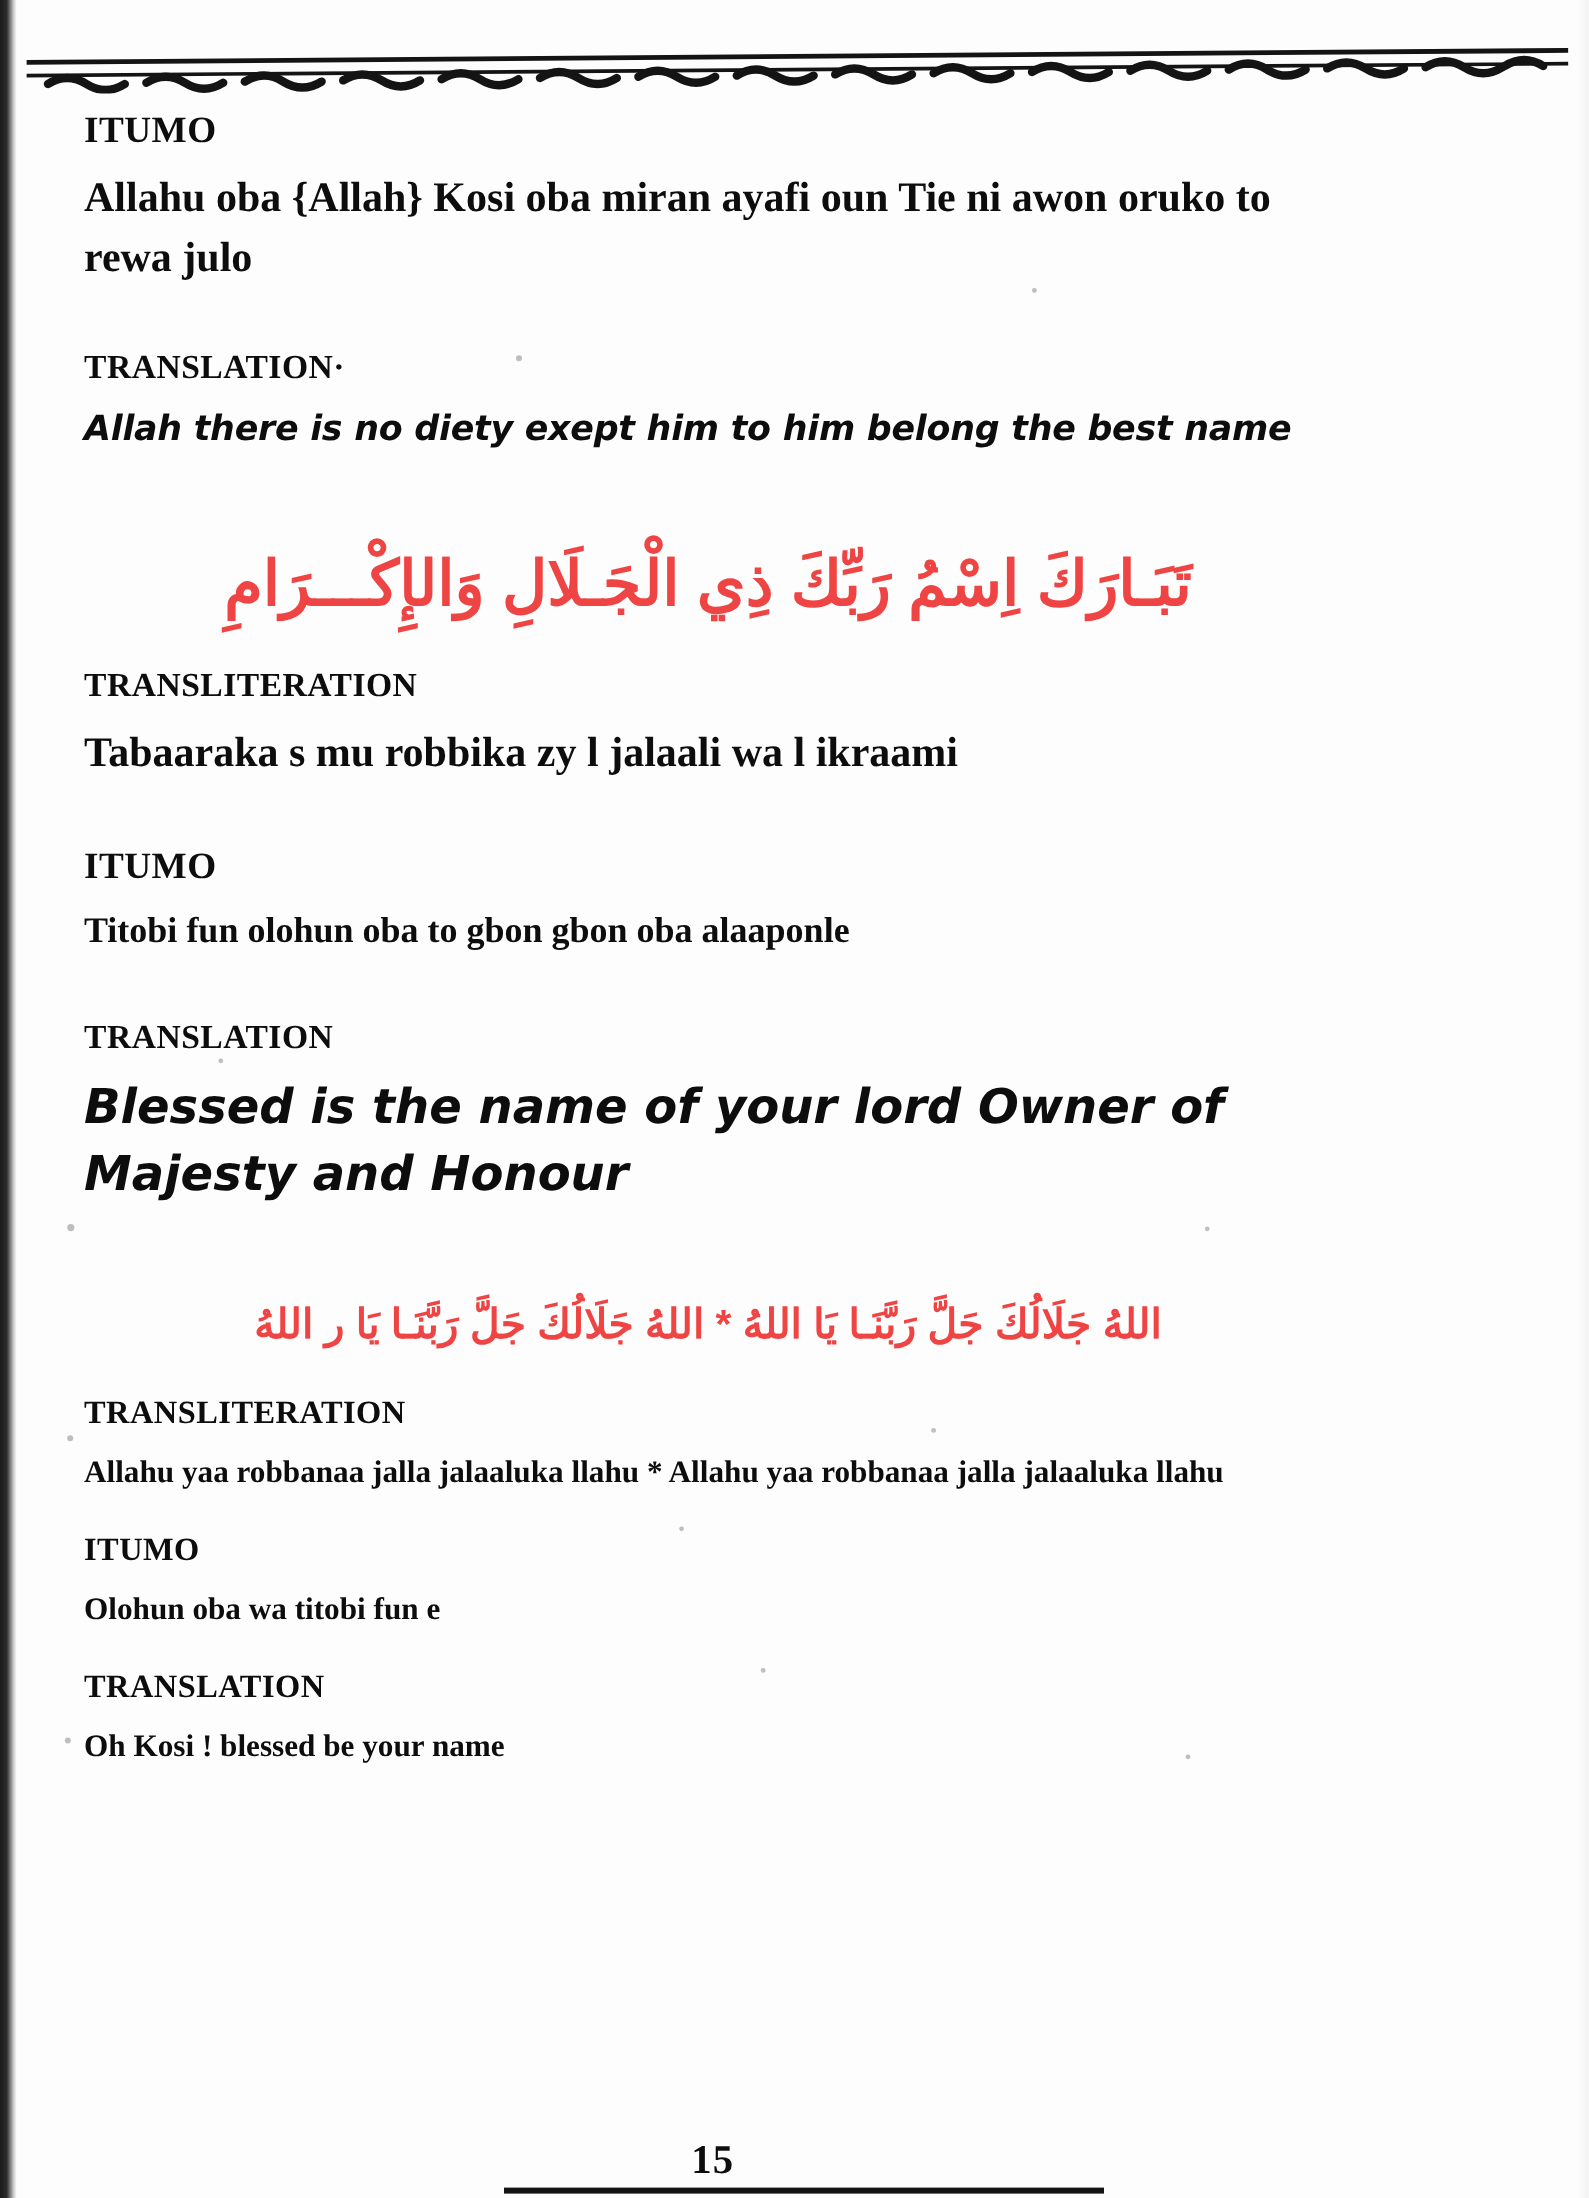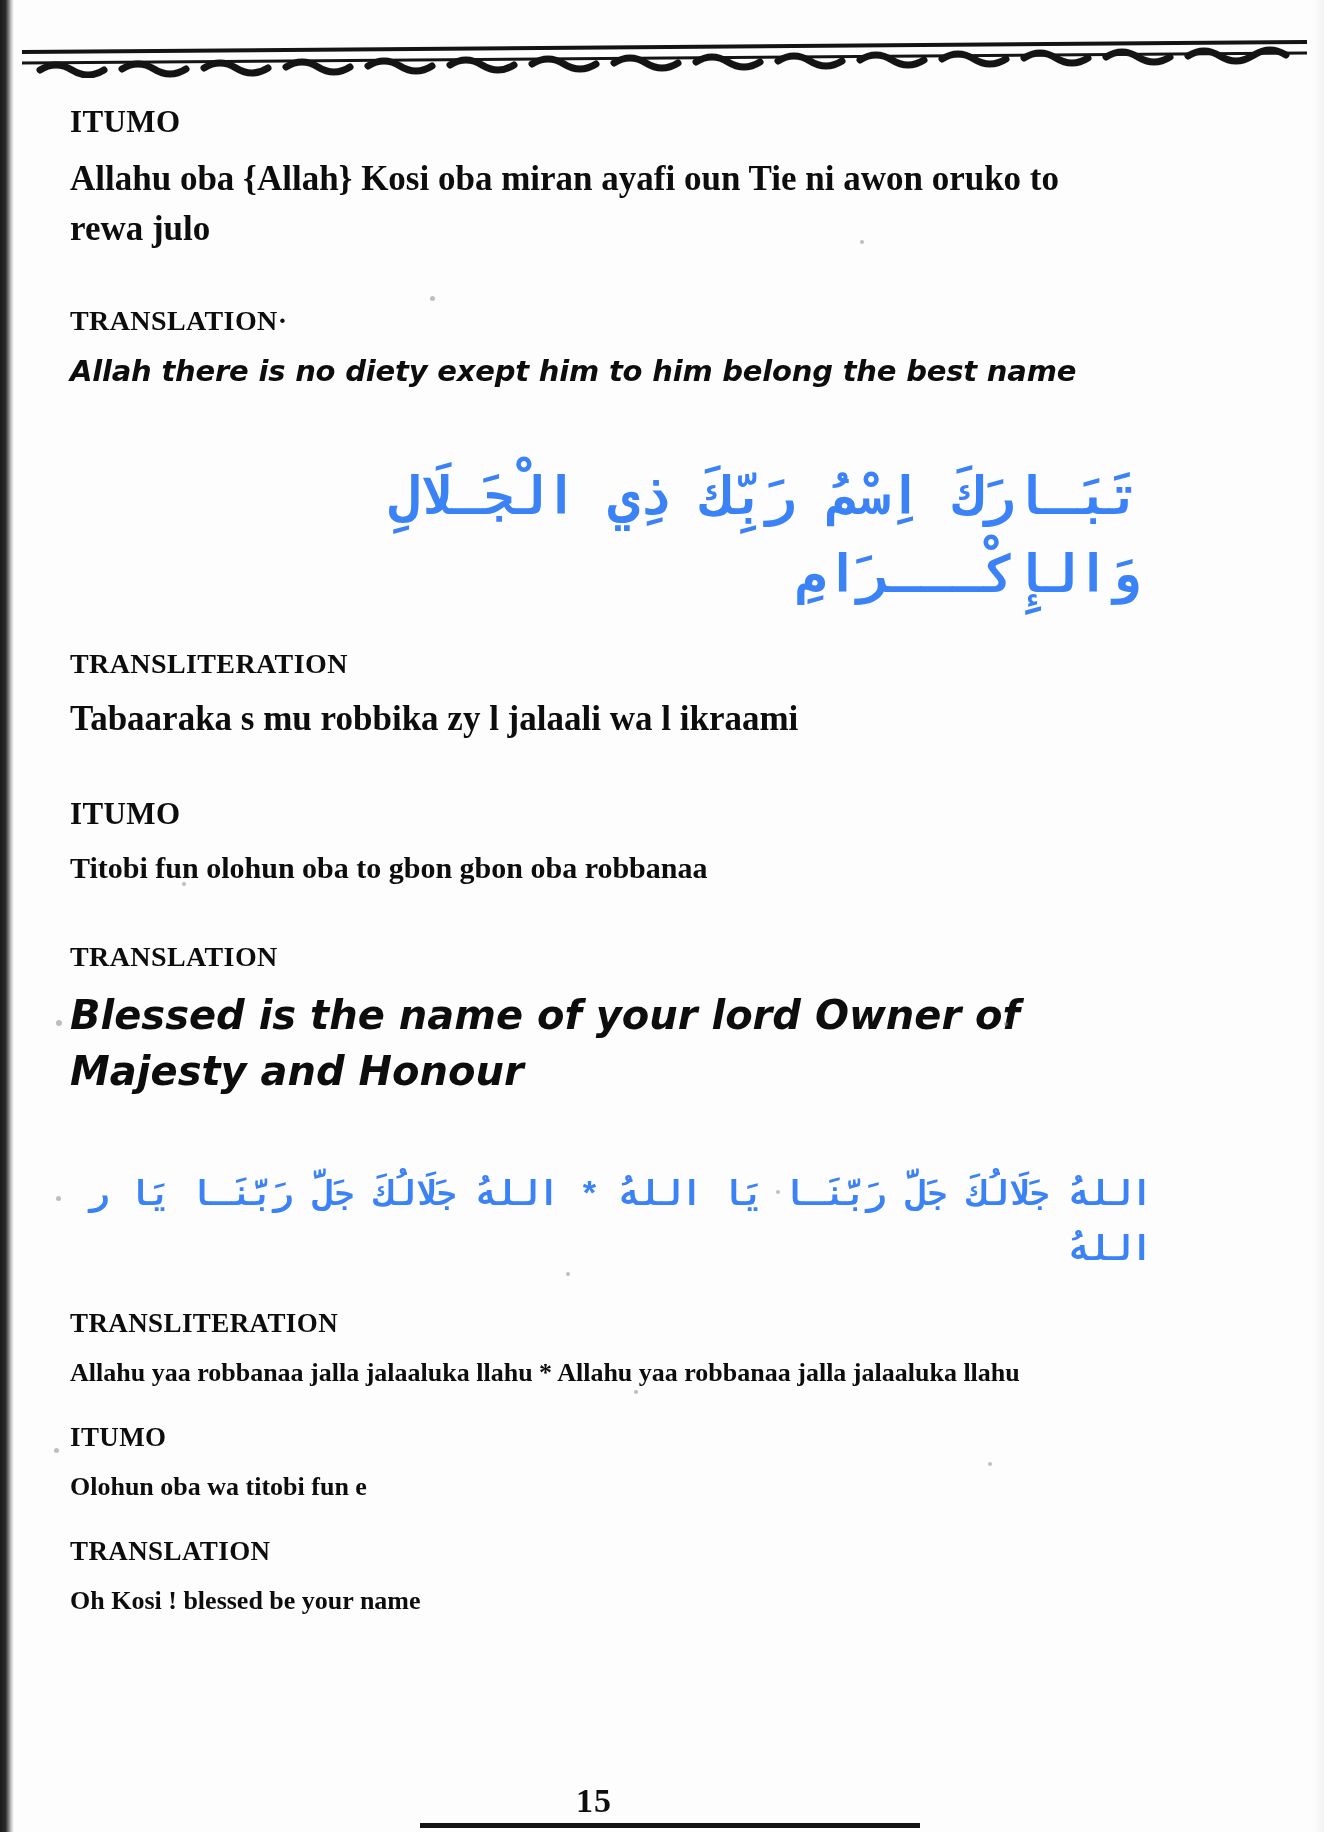--- a/index.html
+++ b/index.html
@@ -45,21 +45,21 @@
     position: absolute;
     left: 22px;
     top: 36px;
     width: 1285px;
     height: 42px;
   }
 
   .content {
     position: absolute;
     left: 0;
-    top: 104px;
+    top: 90px;
     width: 1180px;
   }
 
   .block {
     padding: 0 70px;
   }
 
   .label {
     font-family: "Liberation Serif", serif;
     font-weight: 700;
@@ -97,23 +97,24 @@
     line-height: 1.4;
     letter-spacing: -0.2px;
   }
   .translation-text.big {
     font-size: 40px;
     letter-spacing: 0px;
   }
 
   .arabic {
     direction: rtl;
-    font-family: Liberation Mono, monospace;
-    font-weight: 700;
-    color: #3b82f6;
+    text-align: center;
+    font-family: Liberation Sans, sans-serif;
+    font-weight: 700;
+    color: #ef4444;
   }
   .arabic-1 {
     font-size: 52px;
     line-height: 1.5;
     letter-spacing: 2px;
     padding: 0 40px;
   }
   .arabic-2 {
     font-size: 34px;
     line-height: 1.6;
@@ -203,21 +204,21 @@
     <div>
       <div class="arabic arabic-1">تَبَـارَكَ اِسْمُ رَبِّكَ ذِي الْجَـلَالِ وَالإِكْـــرَامِ</div>
       <div class="gap-s"></div>
       <div class="block">
         <div class="label label-md">TRANSLITERATION</div>
         <div class="gap-xs"></div>
         <div class="body-serif-lg">Tabaaraka s mu robbika zy l jalaali wa l ikraami</div>
         <div class="gap-m"></div>
         <div class="label label-lg">ITUMO</div>
         <div class="gap-xs"></div>
-        <div class="body-serif-md">Titobi fun olohun oba to gbon gbon oba robbanaa</div>
+        <div class="body-serif-md">Titobi fun olohun oba to gbon gbon oba alaaponle</div>
         <div class="gap-m"></div>
         <div class="label label-md">TRANSLATION</div>
         <div class="gap-xs"></div>
         <div class="translation-text big">Blessed is the name of your lord Owner of Majesty and Honour</div>
       </div>
     </div>
 
     <div class="gap-l"></div>
 
     <div>

